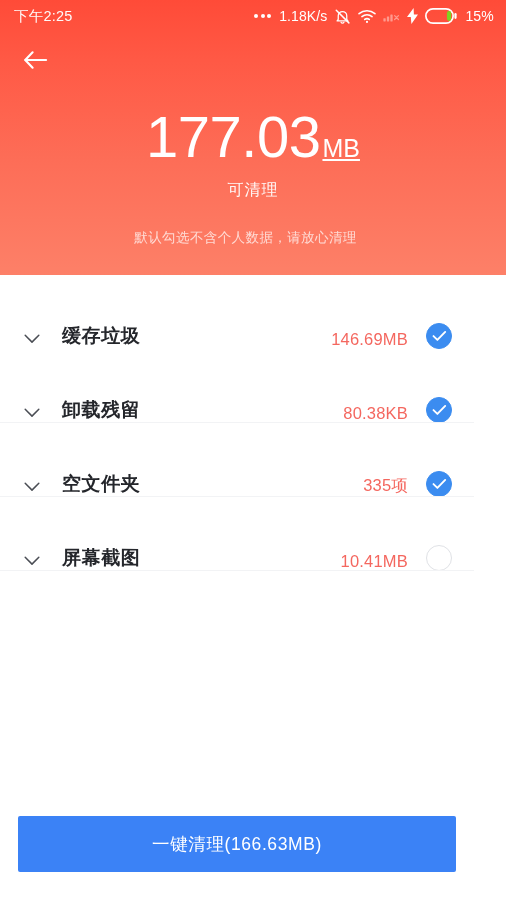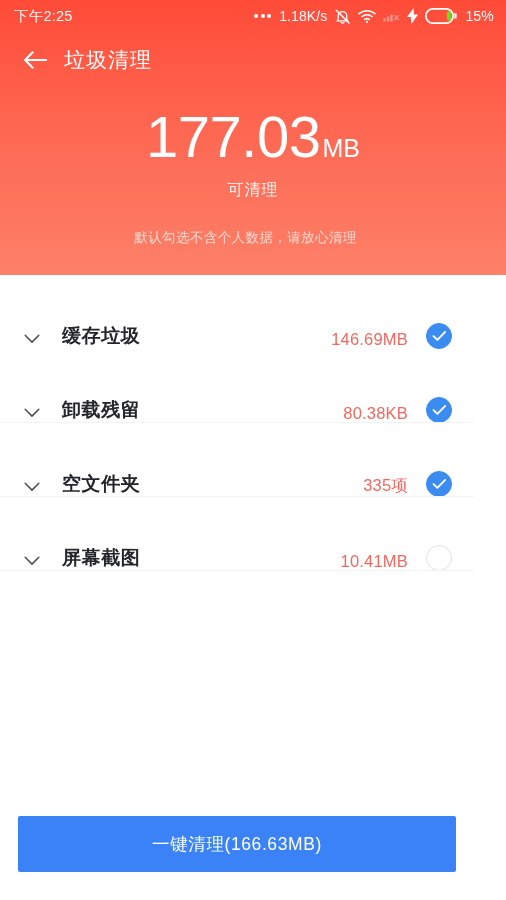--- a/index.html
+++ b/index.html
@@ -125,20 +125,21 @@
     letter-spacing: -0.5px;
     color: #ffffff;
     line-height: 1;
   }
   .size-unit {
     font-size: 25px;
     font-weight: 400;
     color: #ffffff;
     margin-left: 2px;
     line-height: 1;
+    text-decoration: underline;
   }
   .size-caption {
     margin-top: 16px;
     font-size: 16px;
     color: #ffffff;
     opacity: .95;
     letter-spacing: 1px;
   }
 
   .header-note {
@@ -307,21 +308,20 @@
       </div>
     </div>
 
     <div class="appbar">
       <div class="back-btn">
         <svg width="25" height="20" viewBox="0 0 26 20" fill="none">
           <path d="M10 2 2.3 10 10 18" stroke="#fff" stroke-width="2.2" stroke-linecap="round" stroke-linejoin="round"></path>
           <path d="M2.6 10H24" stroke="#fff" stroke-width="2.2" stroke-linecap="round"></path>
         </svg>
       </div>
-      <div class="appbar-title">垃圾清理</div>
     </div>
 
     <div class="size-wrap">
       <div class="size-line">
         <span class="size-value">177.03</span>
         <span class="size-unit">MB</span>
       </div>
       <div class="size-caption">可清理</div>
     </div>
 

